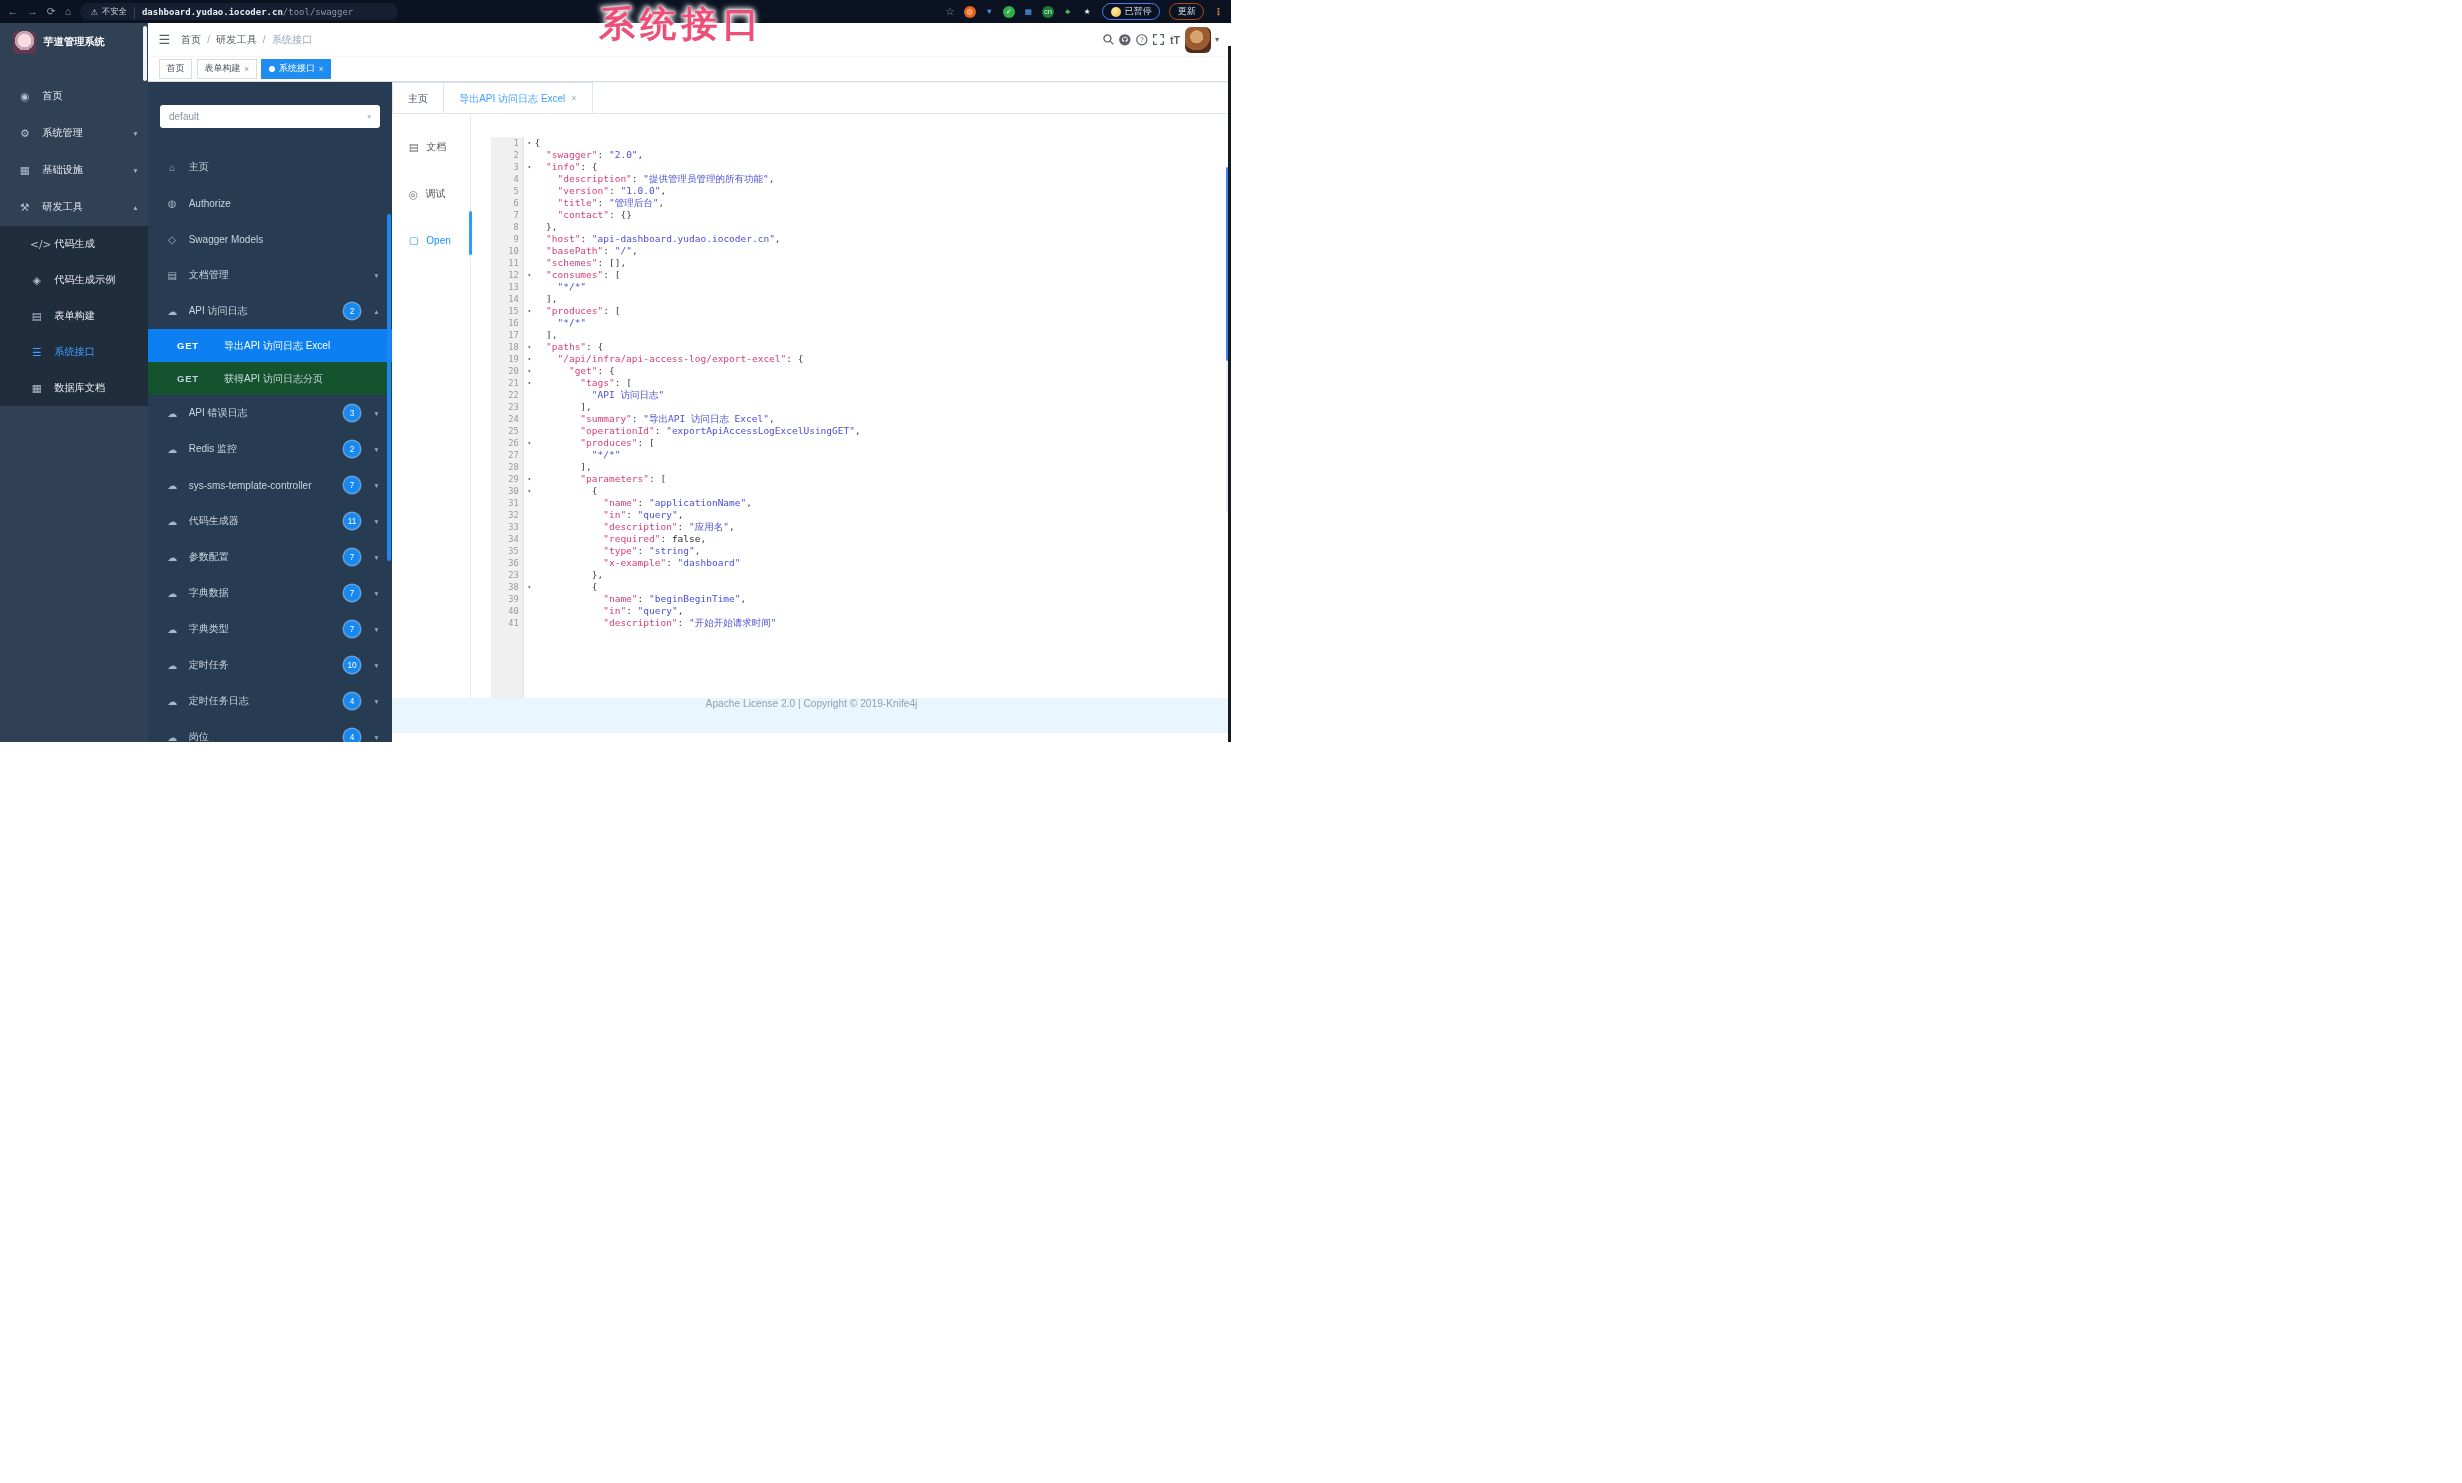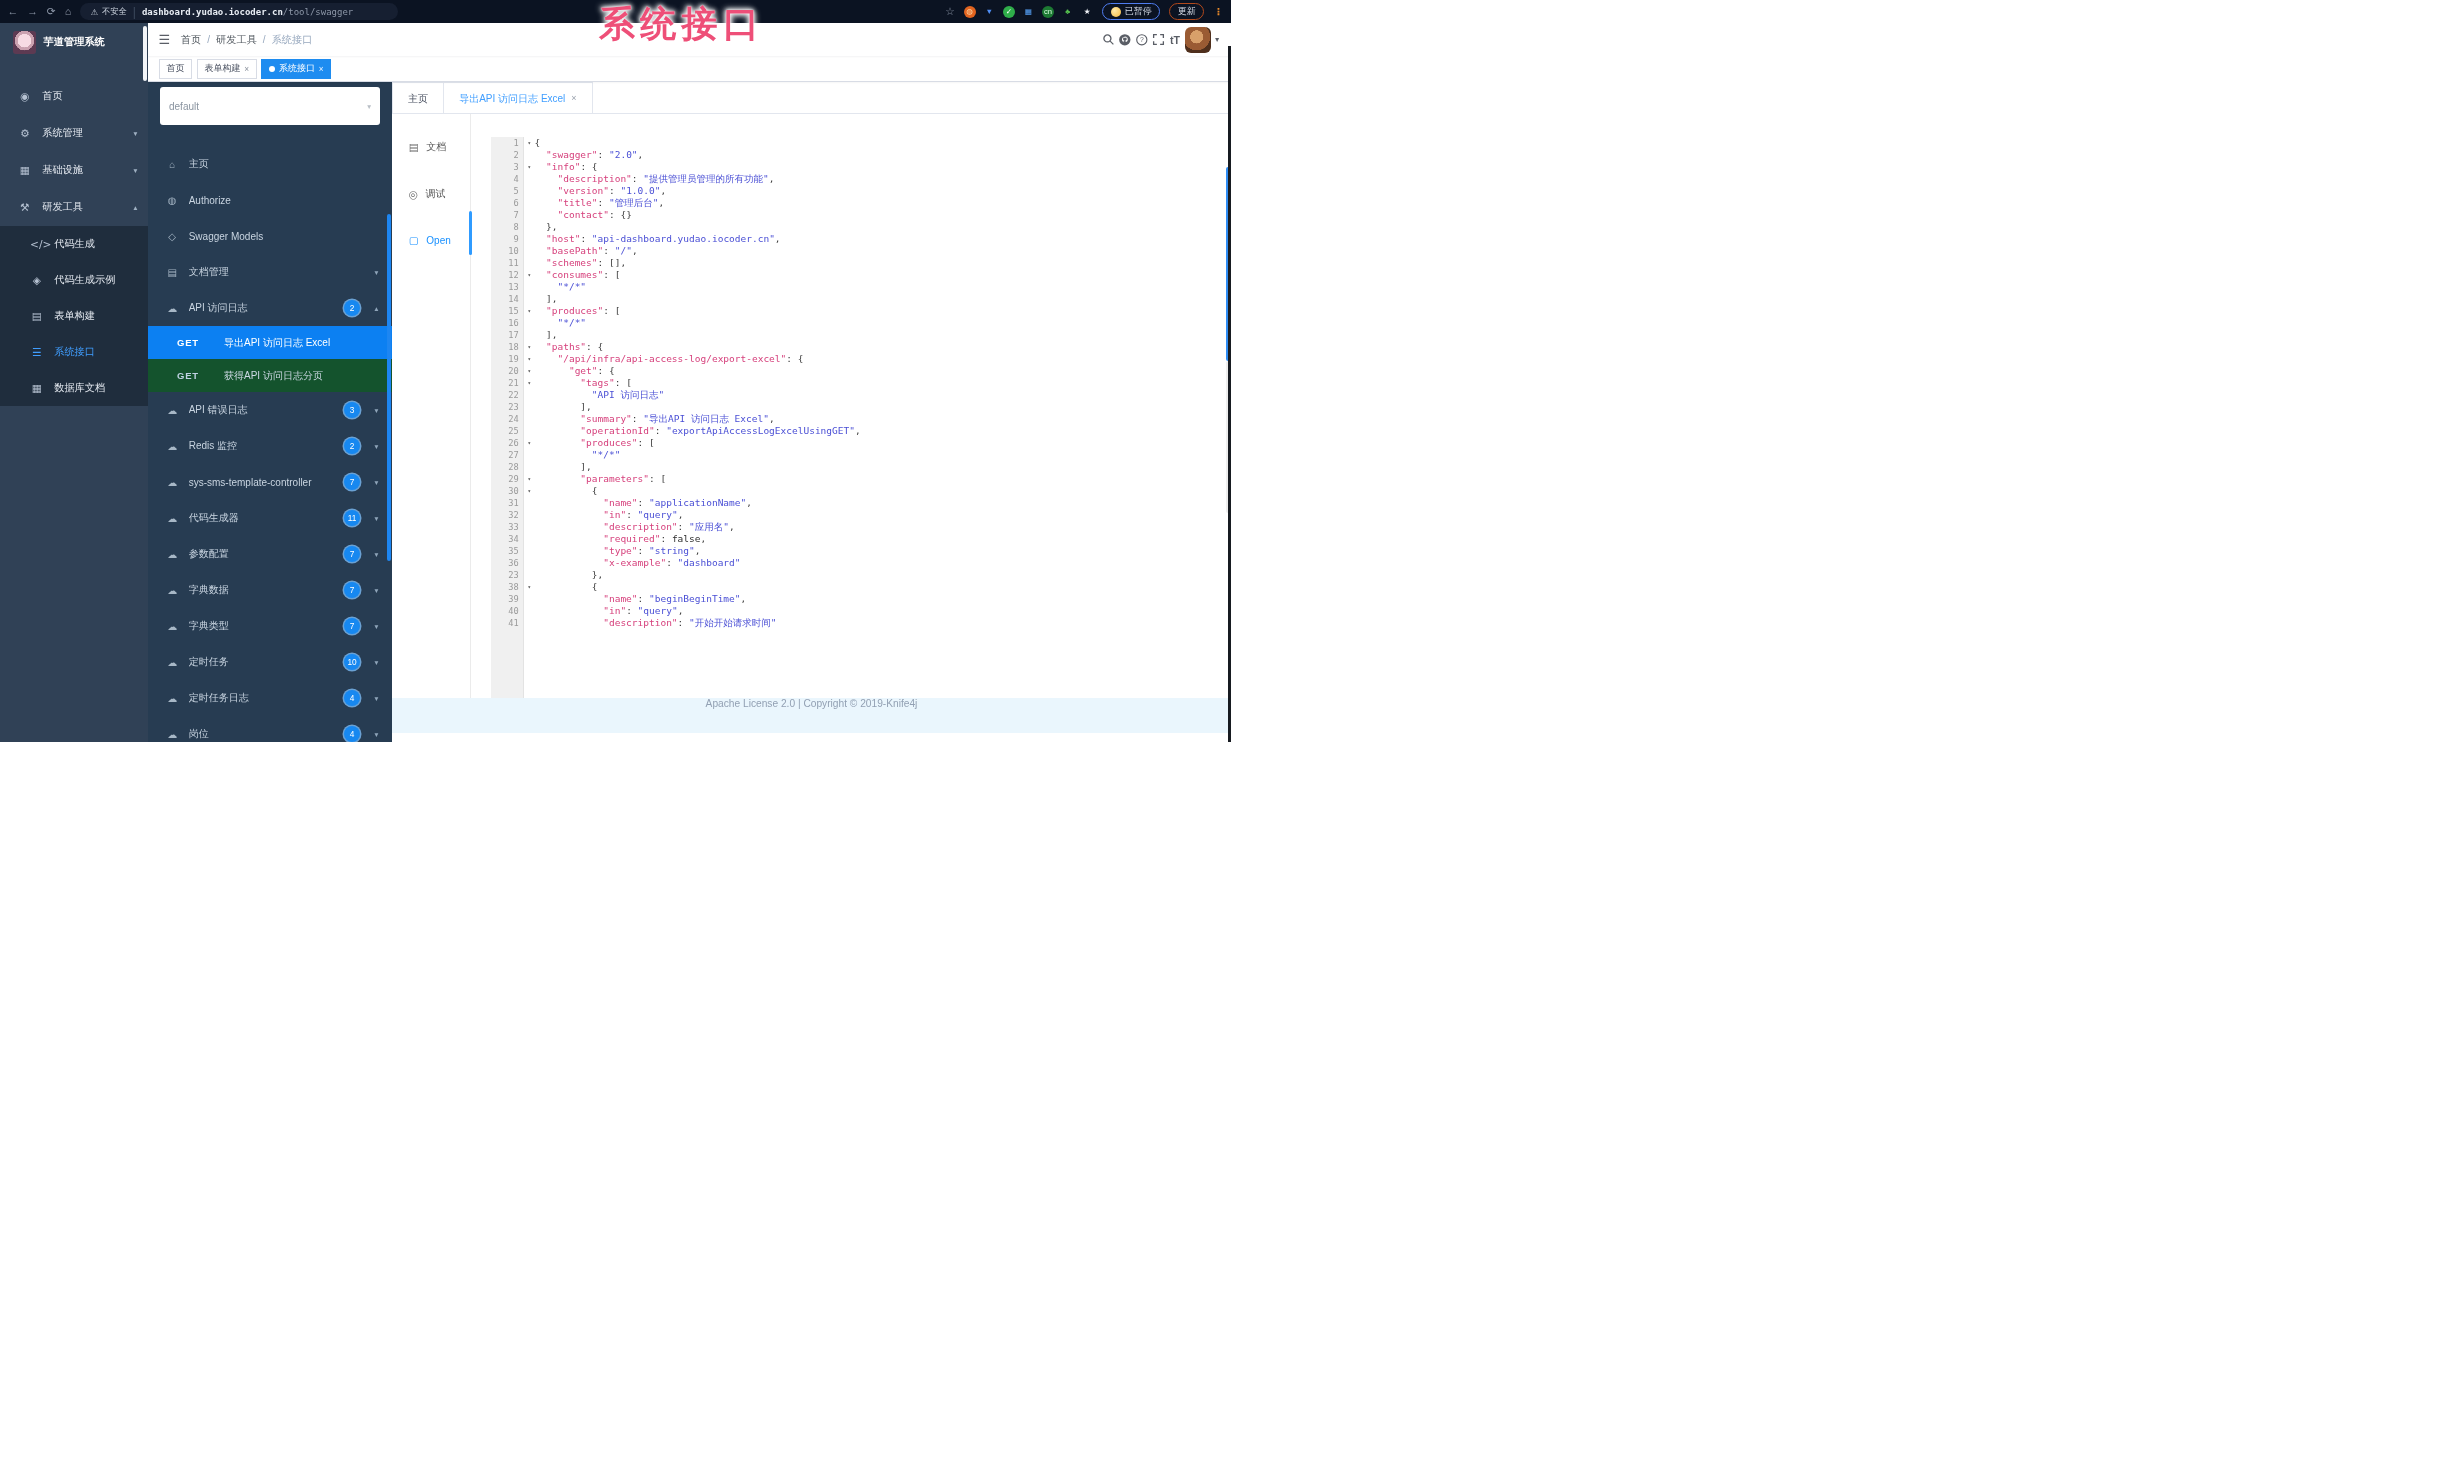--- a/index.html
+++ b/index.html
@@ -65,21 +65,21 @@
     align-items:center;padding:0 10.6px;gap:4.5px;box-shadow:0 0.8px 2.3px rgba(0,0,0,.06);position:relative;z-index:2}
   .tag{display:inline-flex;align-items:center;gap:3.8px;height:20px;padding:0 6.8px;font-size:9px;
     border:0.8px solid #d8dce5;color:#495060;background:#fff;cursor:pointer}
   .tag .x{font-size:8.3px;color:#8a919c}
   .tag.active{background:#1e8cf0;border-color:#1e8cf0;color:#fff}
   .tag.active .x{color:#e8f2ff}
   .tag .dot{width:6px;height:6px;border-radius:50%;background:#fff}
   
   .content{flex:1;display:flex;min-height:0;position:relative}
   .k-side{width:244px;flex:0 0 auto;background:#273c52;position:relative;overflow:hidden;color:#c9d5e1}
-  .k-select{margin:5px 12px 0 12px;height:38px;background:#fff;border-radius:3px;display:flex;
+  .k-select{margin:23px 12px 0 12px;height:23px;background:#fff;border-radius:3px;display:flex;
     align-items:center;padding:0 9px;font-size:10px;color:#8a94a0;cursor:pointer}
   .k-select .sc{margin-left:auto;color:#b9bfc6;font-size:7.6px}
   .k-list{margin-top:21px}
   .k-item{height:36px;display:flex;align-items:center;padding:0 13.6px 0 16.7px;font-size:10px;cursor:pointer}
   .k-item .ki{width:15px;margin-right:9px;color:#a7b7c6;font-size:10px;text-align:center}
   .k-item .kl{flex:1;white-space:nowrap;overflow:hidden}
   .badge{min-width:16.7px;height:16.7px;border-radius:8.3px;background:#1788f0;color:#fff;font-size:8.3px;
     display:flex;align-items:center;justify-content:center;padding:0 3px;
     box-shadow:0 0 0 1.5px rgba(130,195,255,.75)}
   .k-item .chev{width:12px;text-align:right;color:#8fa5ba;font-size:7.6px;margin-left:6px}

